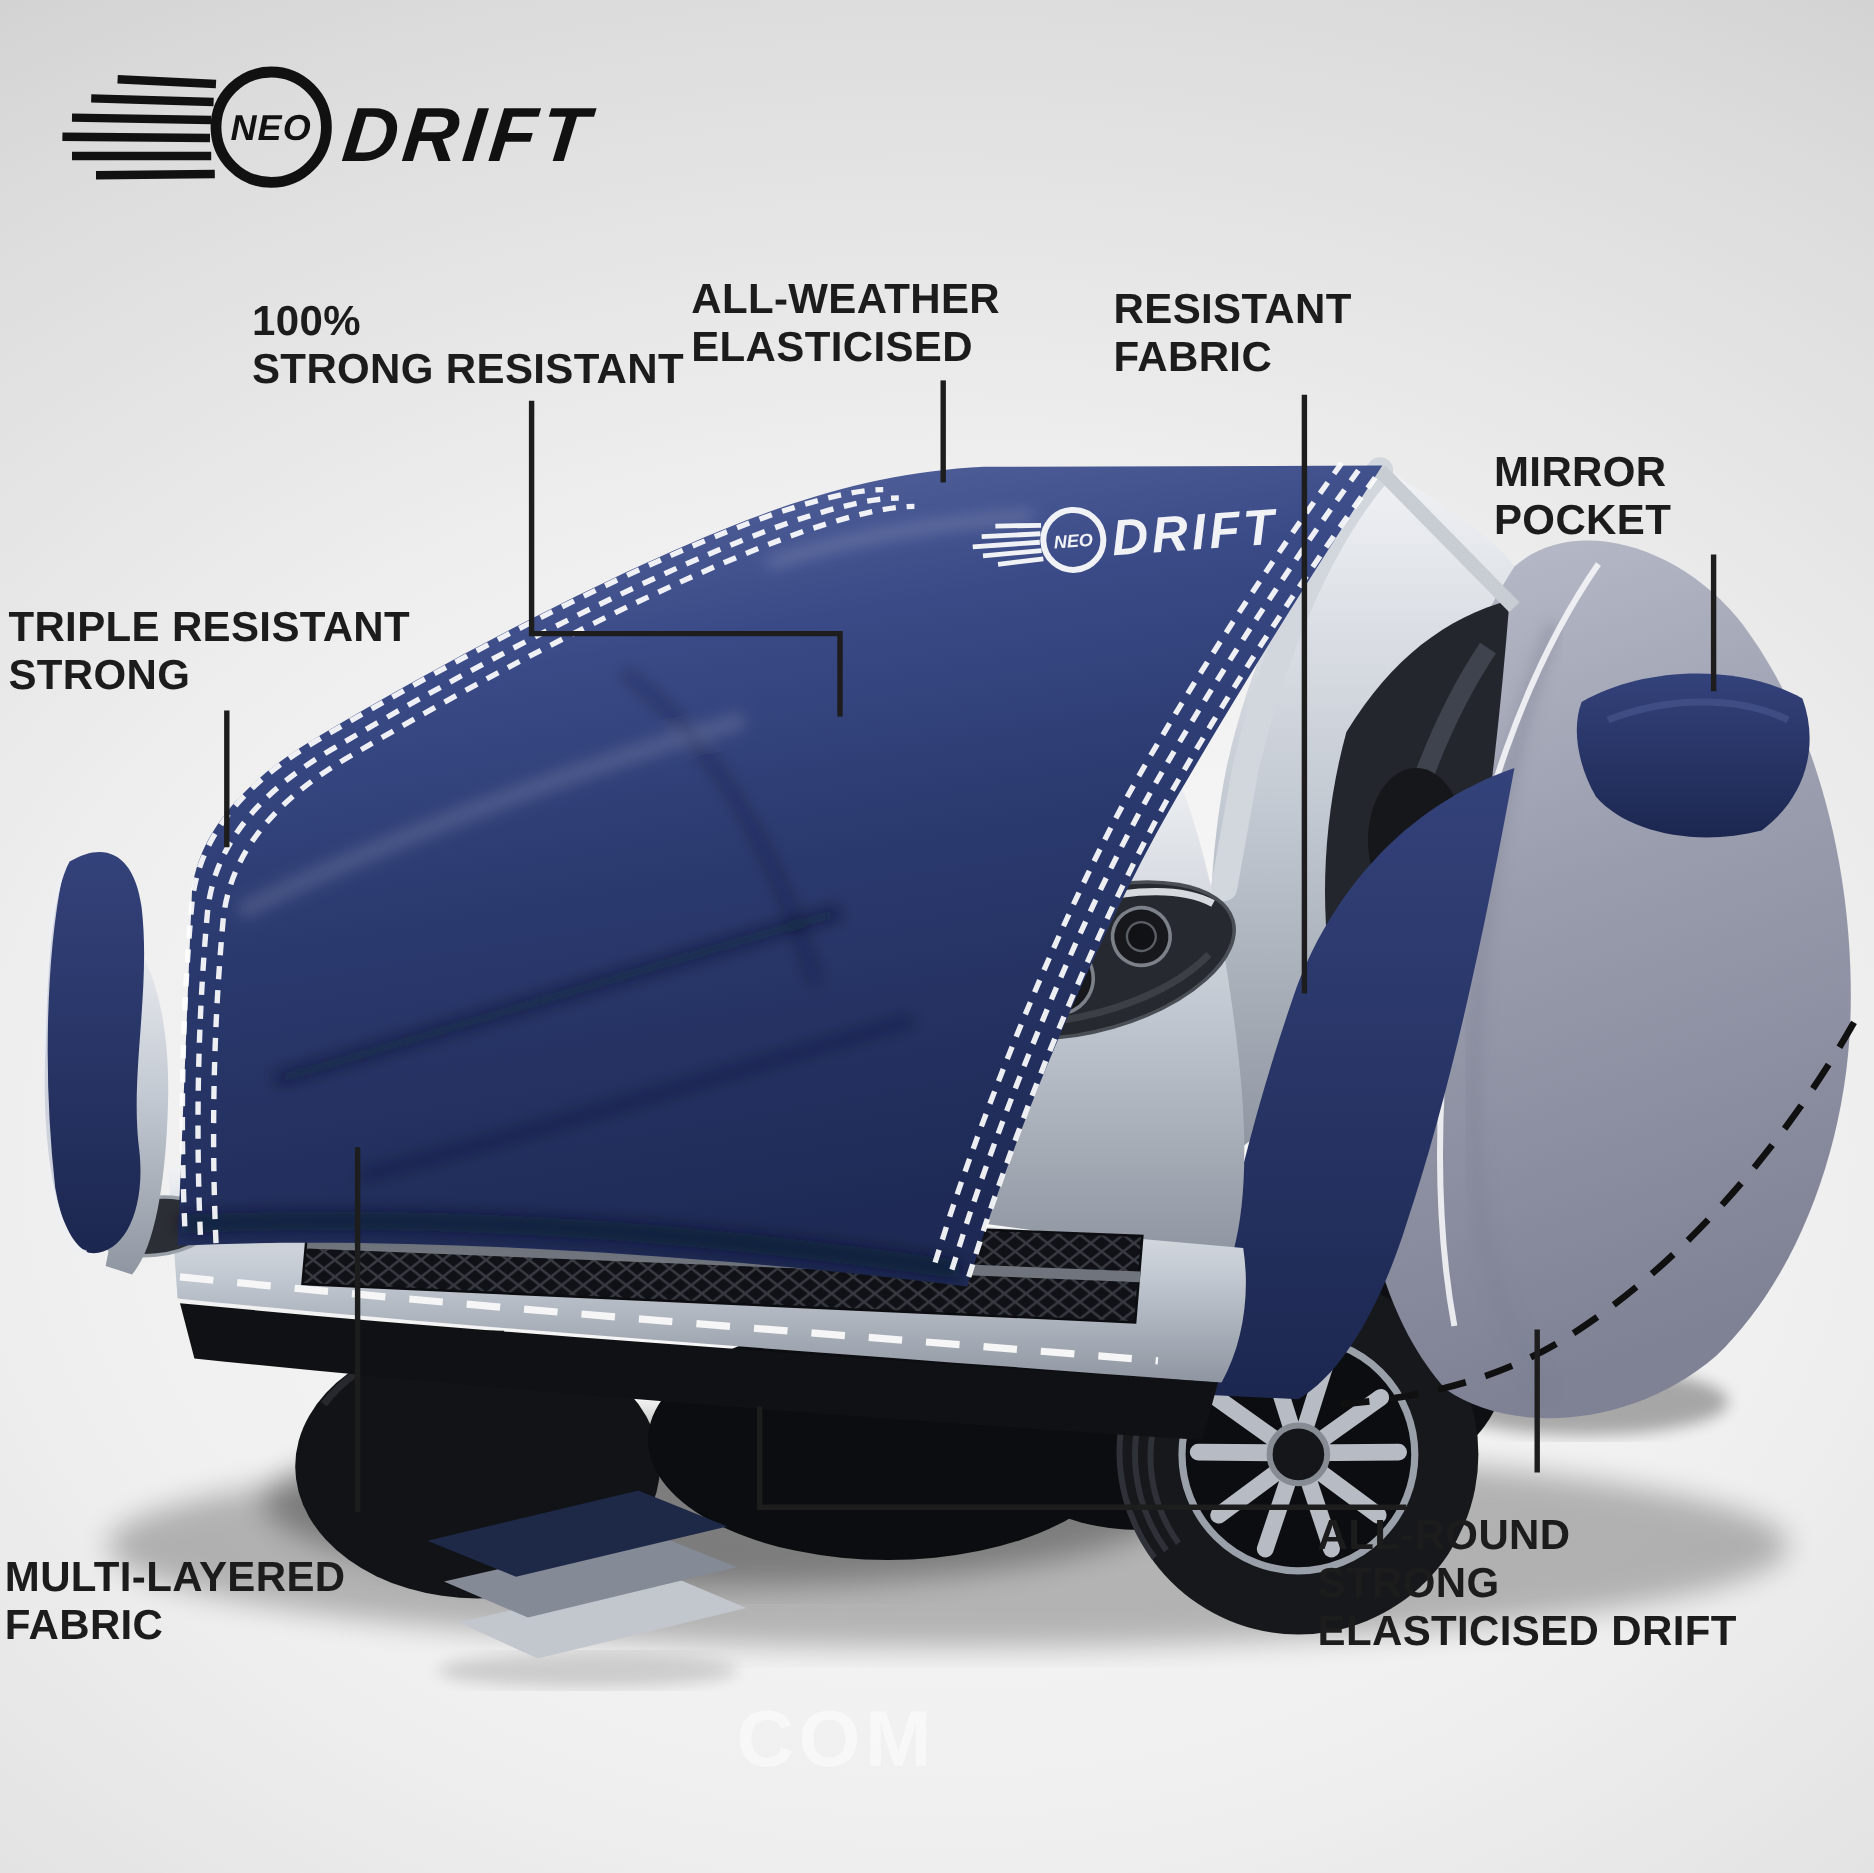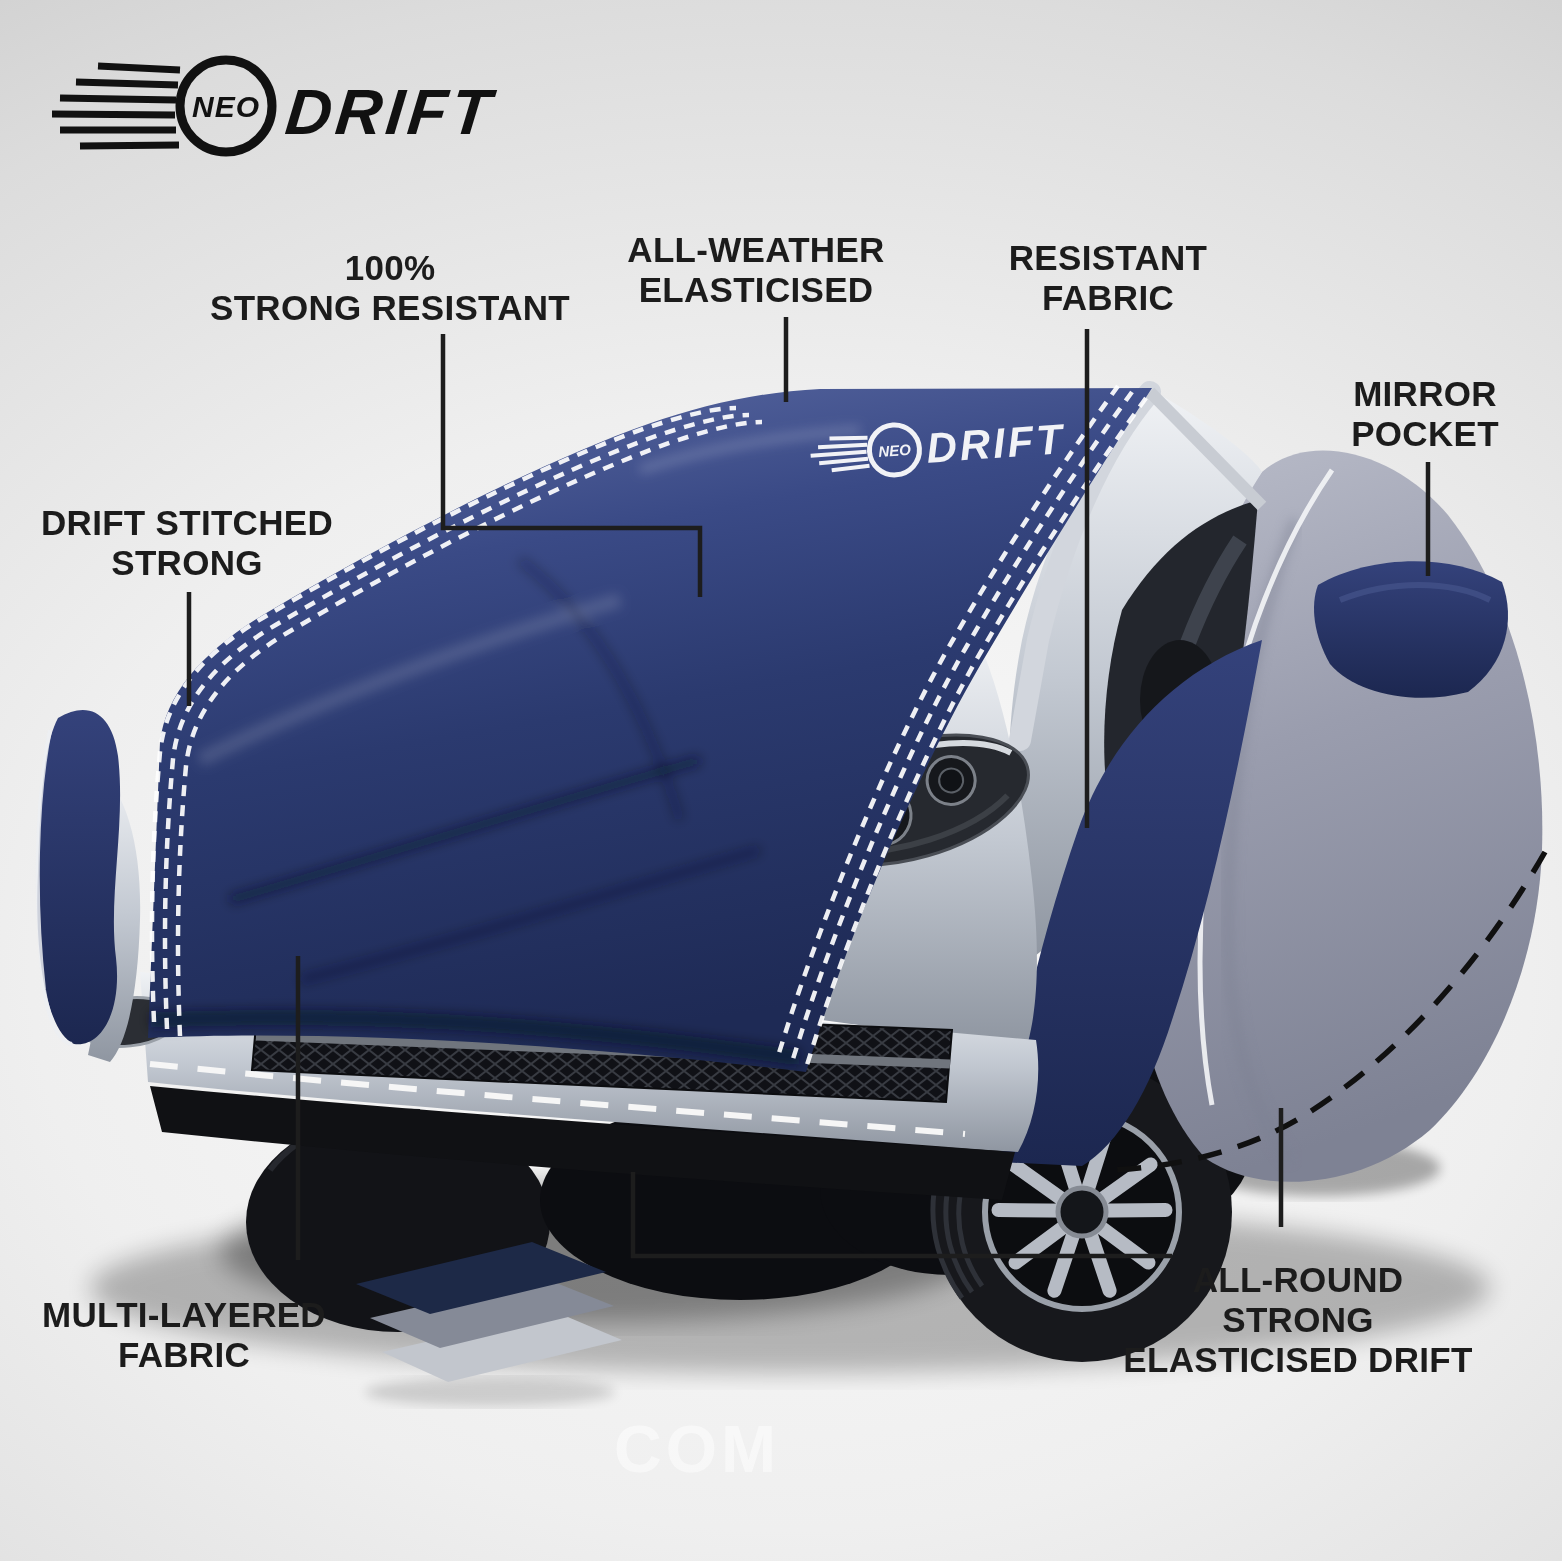--- a/index.html
+++ b/index.html
@@ -3,21 +3,21 @@
 <meta charset="utf-8">
 <style>
   html,body{margin:0;padding:0;background:#888;}
   #stage{
     position:relative;width:1562px;height:1561px;overflow:hidden;
     background:radial-gradient(ellipse 120% 90% at 50% 62%, #fbfbfb 0%, #efefef 40%, #dcdcdc 70%, #c2c2c2 100%);
     font-family:"Liberation Sans", sans-serif;
   }
   #car-svg{position:absolute;left:0;top:0;width:1562px;height:1561px;}
   .callout{
-    position:absolute;text-align:center;color:#1c1c1c;
+    position:absolute;color:#1c1c1c;
     font-size:35px;line-height:40px;font-weight:600;letter-spacing:.3px;
   }
   .callout div{white-space:nowrap;}
 </style>
 </head>
 <body>
 
 <div id="stage">
 
 <svg id="car-svg" viewBox="0 0 1562 1561">
@@ -238,21 +238,21 @@
 </div>
 <div class="callout" style="left:928px;top:238px;width:360px">
   <div>RESISTANT</div>
   <div>FABRIC</div>
 </div>
 <div class="callout" style="left:1245px;top:374px;width:360px">
   <div>MIRROR</div>
   <div>POCKET</div>
 </div>
 <div class="callout" style="left:7px;top:503px;width:360px">
-  <div>DRIFT STITCHED</div>
+  <div>TRIPLE RESISTANT</div>
   <div>STRONG</div>
 </div>
 <div class="callout" style="left:4px;top:1295px;width:360px">
   <div>MULTI-LAYERED</div>
   <div>FABRIC</div>
 </div>
 <div class="callout" style="left:1098px;top:1260px;width:400px">
   <div>ALL-ROUND</div>
   <div>STRONG</div>
   <div>ELASTICISED DRIFT</div>

